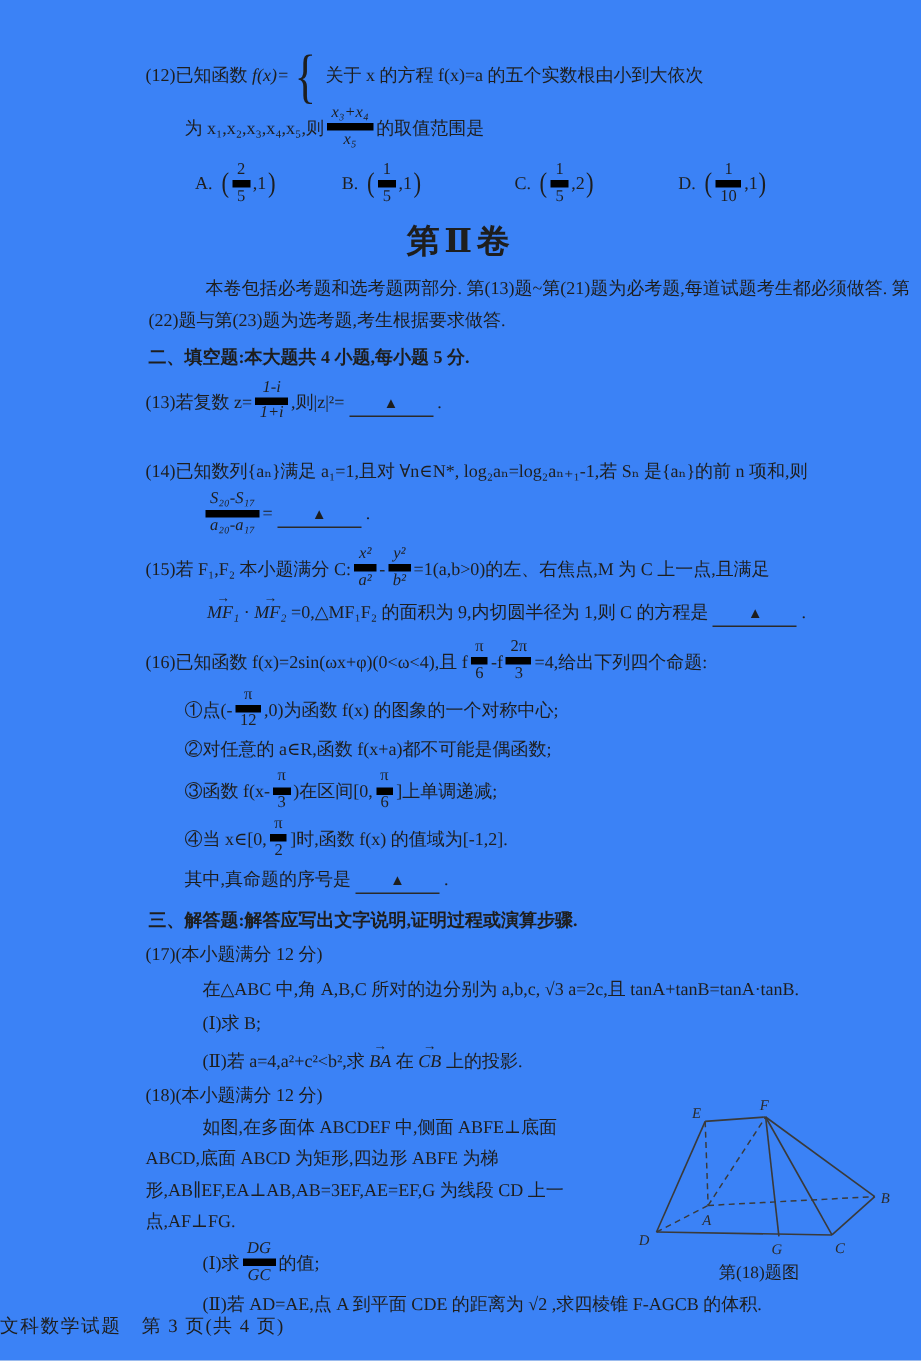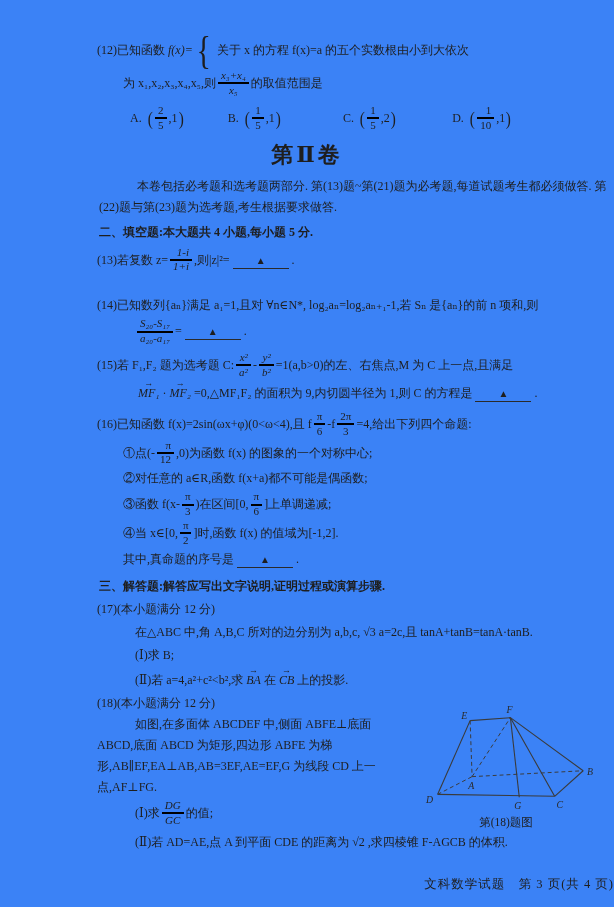--- a/index.html
+++ b/index.html
@@ -22,21 +22,21 @@
   .it{font-style:italic;}
   .title{
     text-align:center;font-size:22px;font-weight:bold;
     letter-spacing:3px;line-height:30px;margin:8px 0 6px 0;
   }
   
   .frac{
     display:inline-block;text-align:center;vertical-align:-0.62em;
     line-height:1.08;font-size:11px;margin:0 2px;font-style:italic;
   }
-  .frac .num{display:block;border-bottom:2px solid #000000;padding:0 3px 0.5px 3px;text-align:right;}
+  .frac .num{display:block;border-bottom:5px solid #000000;padding:0 3px 0.5px 3px;}
   .frac .den{display:block;padding:0.5px 3px 0 3px;}
   .frac.up{font-style:normal;}
   
   .cases{display:inline-flex;align-items:center;vertical-align:middle;margin:0 1px;}
   .brace{font-size:40px;font-weight:400;line-height:0.85;transform:scaleX(0.75);}
   .case-col{display:inline-block;text-align:left;line-height:1.45;font-size:11.5px;}
   .case-col span{display:block;}
   
   .blank{
     display:inline-block;min-width:46px;text-align:center;
@@ -55,21 +55,21 @@
   .opt .lab{margin-right:5px;}
   .bigp{font-size:19px;font-weight:300;transform:scaleX(0.8);display:inline-block;line-height:1;}
   .o1{margin-left:33px;} .o2{margin-left:44px;} .o3{margin-left:62px;} .o4{margin-left:56px;}
   
   .fig{float:right;width:184px;margin:-16px 0 2px 8px;text-align:center;}
   .fig svg{display:block;}
   .fig .cap{font-size:11.5px;line-height:15px;margin-top:1px;}
   .svgtxt{font-size:10px;font-style:italic;fill:#2a2a2a;font-family:"Liberation Serif","DejaVu Serif",serif;}
   .footer{
     position:absolute;left:0;bottom:12px;width:100%;
-    text-align:right;font-size:12.5px;letter-spacing:1px;
+    text-align:left;font-size:12.5px;letter-spacing:1px;
   }
   .clr{clear:both;}
   .line{margin-top:2px;}
 </style>
 </head>
 <body>
 
 <div class="doc">
 
   <div class="q">
@@ -135,21 +135,21 @@
     <span>(13)</span><span>若复数 z=</span><span class="frac"><span class="num">1-i</span><span class="den">1+i</span></span><span>,则|z|²=</span><span class="blank">▲</span><span>.</span>
   </div>
 
   <div class="q" style="margin-top:22px;">
     <div><span>(14)</span><span>已知数列{aₙ}满足 a₁=1,且对 ∀n∈N*, log₂aₙ=log₂aₙ₊₁-1,若 Sₙ 是{aₙ}的前 n 项和,则</span></div>
     <div class="ind line"><span class="frac"><span class="num">S₂₀-S₁₇</span><span class="den">a₂₀-a₁₇</span></span><span>=</span><span class="blank">▲</span><span>.</span></div>
   </div>
 
   <div class="q" style="margin-top:7px;">
     <div>
-      <span>(15)</span><span>若 F₁,F₂ 题为选考题 C:</span><span class="frac"><span class="num">x²</span><span class="den">a²</span></span><span>-</span><span class="frac"><span class="num">y²</span><span class="den">b²</span></span><span>=1(a,b&gt;0)的左、右焦点,M 为 C 上一点,且满足</span>
+      <span>(15)</span><span>若 F₁,F₂ 本小题满分 C:</span><span class="frac"><span class="num">x²</span><span class="den">a²</span></span><span>-</span><span class="frac"><span class="num">y²</span><span class="den">b²</span></span><span>=1(a,b&gt;0)的左、右焦点,M 为 C 上一点,且满足</span>
     </div>
     <div class="ind line">
       <span class="vec">MF₁</span><span>·</span><span class="vec">MF₂</span><span>=0,△MF₁F₂ 的面积为 9,内切圆半径为 1,则 C 的方程是</span><span class="blank">▲</span><span>.</span>
     </div>
   </div>
 
   <div class="q" style="margin-top:7px;">
     <div>
       <span>(16)</span><span>已知函数 f(x)=2sin(ωx+φ)(0&lt;ω&lt;4),且 f</span><span class="frac up"><span class="num">π</span><span class="den">6</span></span><span>-f</span><span class="frac up"><span class="num">2π</span><span class="den">3</span></span><span>=4,给出下列四个命题:</span>
     </div>

